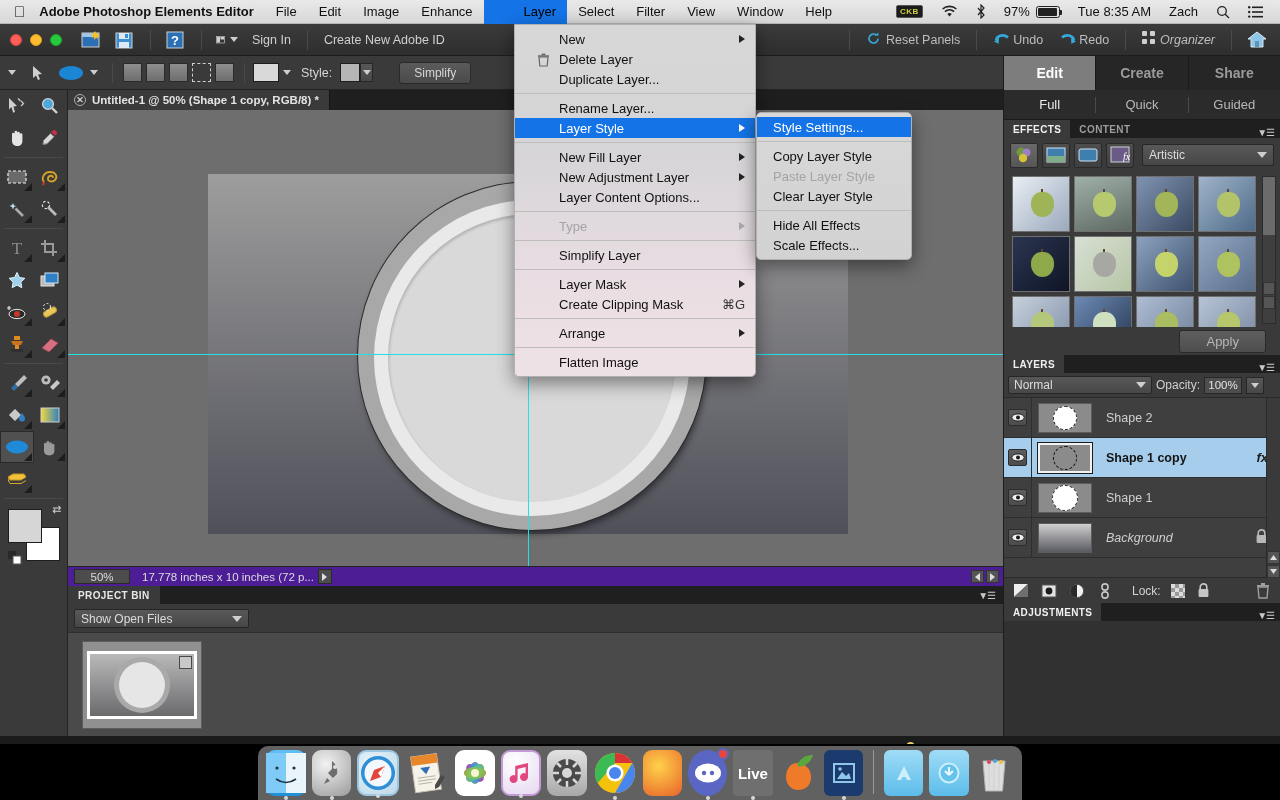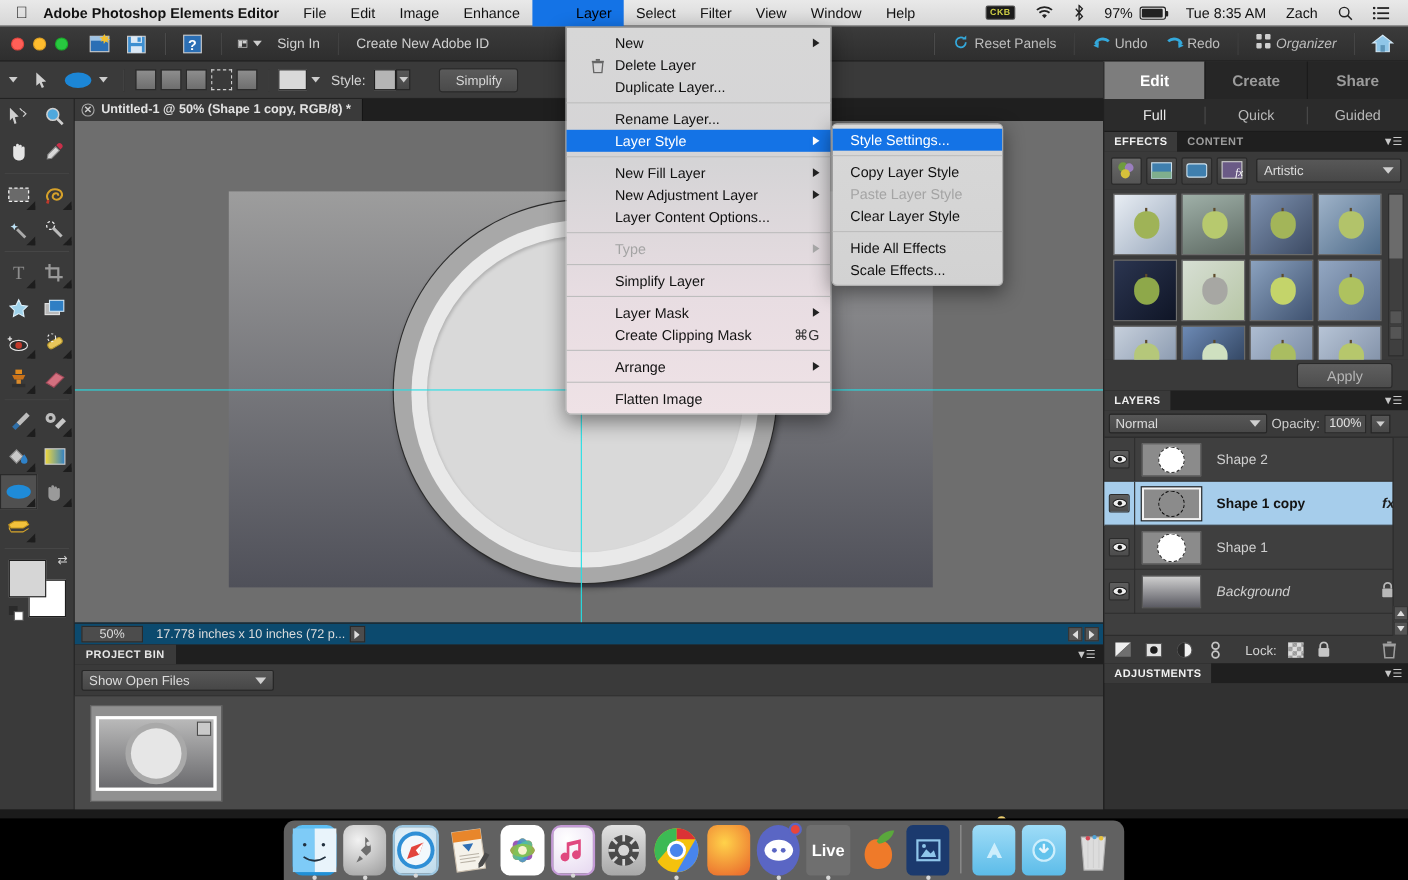--- a/index.html
+++ b/index.html
@@ -91,21 +91,21 @@
   #ring-mid{left:166px;top:26px;width:316px;height:316px;background:#e9e9e9;}
   #ring-inner{left:180px;top:40px;width:288px;height:288px;background:#d9d9d9;
      box-shadow:inset 1px 2px 3px rgba(0,0,0,.18);}
   .guide-h{position:absolute;left:0;top:0;width:935px;height:1px;background:#22e0e6;}
   .guide-v{position:absolute;top:0;width:1px;height:480px;background:#22e0e6;}
   
   #canvScrollV{position:absolute;right:0;top:86px;width:14px;height:456px;background:#444;border-left:1px solid #2a2a2a;}
   .arrbox{width:13px;height:13px;display:flex;align-items:center;justify-content:center;background:#555;border:1px solid #333;}
 
   
-  #statusbar{position:absolute;left:68px;top:542px;width:935px;height:20px;background:#0c4a6e;
+  #statusbar{position:absolute;left:68px;top:542px;width:935px;height:20px;background:#4c1d95;
      border-top:1px solid #222;display:flex;align-items:center;color:#dcdcdc;font-size:11.5px;}
   .zoomfield{width:56px;height:15px;background:#4c4c4c;border:1px solid #2a2a2a;text-align:center;line-height:14px;margin-left:6px;}
   .sizefield{margin-left:12px;white-space:nowrap;}
   #statusbar .right{margin-left:auto;display:flex;gap:2px;padding-right:4px;}
 
   
   #binhdr{position:absolute;left:68px;top:562px;width:935px;height:18px;background:#1f1f1f;display:flex;align-items:center;}
   .paneltab{height:18px;display:flex;align-items:center;padding:0 10px;background:#3a3a3a;color:#e6e6e6;
      font-size:10px;font-weight:bold;letter-spacing:.4px;}
   #binbody{position:absolute;left:68px;top:580px;width:935px;height:132px;background:#3a3a3a;}
@@ -116,21 +116,21 @@
   #binthumb{position:absolute;left:14px;top:8px;width:120px;height:88px;background:#909090;border:1px solid #5d5d5d;
      display:flex;align-items:center;justify-content:center;}
   #binthumb .inner{width:110px;height:68px;background:linear-gradient(#b9b9b9,#6b6b6e);border:3px solid #fff;position:relative;}
 
   
   #rpanel{position:absolute;right:0;top:66px;width:277px;height:646px;background:#313131;border-left:1px solid #1c1c1c;}
   #fullbar{height:30px;display:flex;align-items:center;background:#2b2b2b;border-bottom:1px solid #1b1b1b;}
   #fullbar .fb{flex:1;text-align:center;color:#b8b8b8;font-size:13px;}
   #fullbar .fb.on{color:#e8e8e8;}
   #fullbar .div{width:1px;height:16px;background:#4b4b4b;}
-  .pnlhdr{height:18px;background:#1f1f1f;display:flex;align-items:center;}
+  .pnlhdr{height:18px;background:#1f1f1f;display:flex;align-items:flex-end;}
   .pnlhdr .menuicon{margin-left:auto;padding-right:6px;color:#c8c8c8;font-size:10px;letter-spacing:-1px;}
   .pnlhdr .ptab{height:18px;display:flex;align-items:center;padding:0 9px;font-size:10px;font-weight:bold;letter-spacing:.4px;color:#9d9d9d;}
   .pnlhdr .ptab.on{background:#3a3a3a;color:#f0f0f0;}
   #fxtoolrow{height:34px;display:flex;align-items:center;padding:0 6px;gap:4px;background:#3a3a3a;}
   .fxbtn{width:28px;height:25px;border:1px solid #2a2a2a;background:linear-gradient(#4e4e4e,#3f3f3f);border-radius:2px;
      display:flex;align-items:center;justify-content:center;}
   .fxbtn.on{background:linear-gradient(#6a6a6a,#555);}
   #fxgrid{position:relative;height:155px;background:#3a3a3a;padding:4px 0 0 8px;overflow:hidden;}
   .thumb{width:58px;height:56px;border:1px solid #6f6f6f;float:left;margin:0 4px 4px 0;position:relative;overflow:hidden;}
   .apple-shape{position:absolute;left:32%;top:28%;width:42%;height:46%;border-radius:46% 46% 50% 50%;background:#9fb357;}

